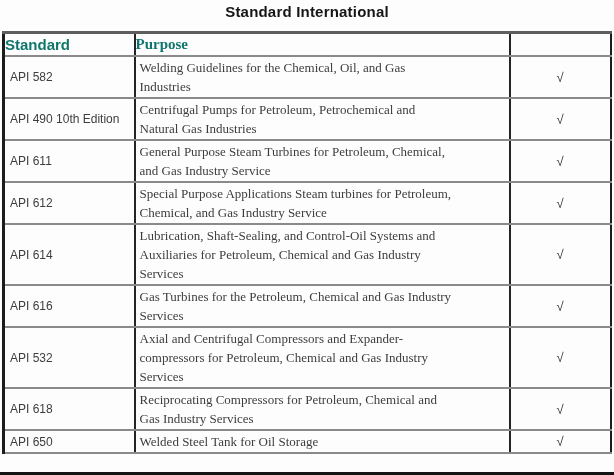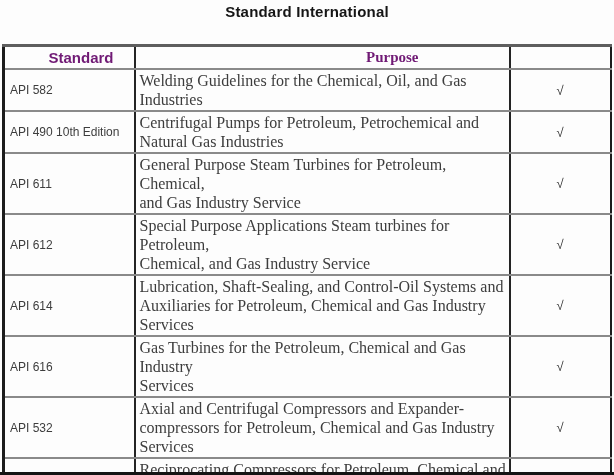--- a/index.html
+++ b/index.html
@@ -12,21 +12,21 @@
     overflow: hidden;
     background: #fdfdfd;
     font-family: "Liberation Sans", sans-serif;
     position: relative;
   }
   .page {
     position: absolute;
     inset: 0;
   }
   .doc-title {
-    height: 44px;
+    height: 31px;
     box-sizing: border-box;
     padding-top: 3px;
     text-align: center;
     font-size: 15px;
     font-weight: bold;
     color: #151515;
     letter-spacing: 0.2px;
   }
   table.standards {
     border-collapse: collapse;
@@ -38,28 +38,28 @@
   col.w-pur { width: 375px; }
   col.w-chk { width: 101px; }
 
   th {
     border-top: 3px solid #5e5e5e;
     border-bottom: 2px solid #8a8a8a;
     height: 21px;
     padding: 0;
     font-size: 15px;
     font-weight: bold;
-    color: #701a75;
-    text-align: right;
+    color: #0f766e;
+    text-align: left;
     vertical-align: middle;
   }
   td {
     border-bottom: 2px solid #8a8a8a;
     padding: 0;
-    font-size: 16px;
+    font-size: 13px;
     color: #3d3d3d;
     vertical-align: middle;
   }
   .c-std {
     border-left: 3px solid #1c1c1c;
     border-right: 2px solid #242424;
   }
   td.c-std {
     padding-left: 5px;
     font-size: 12px;

